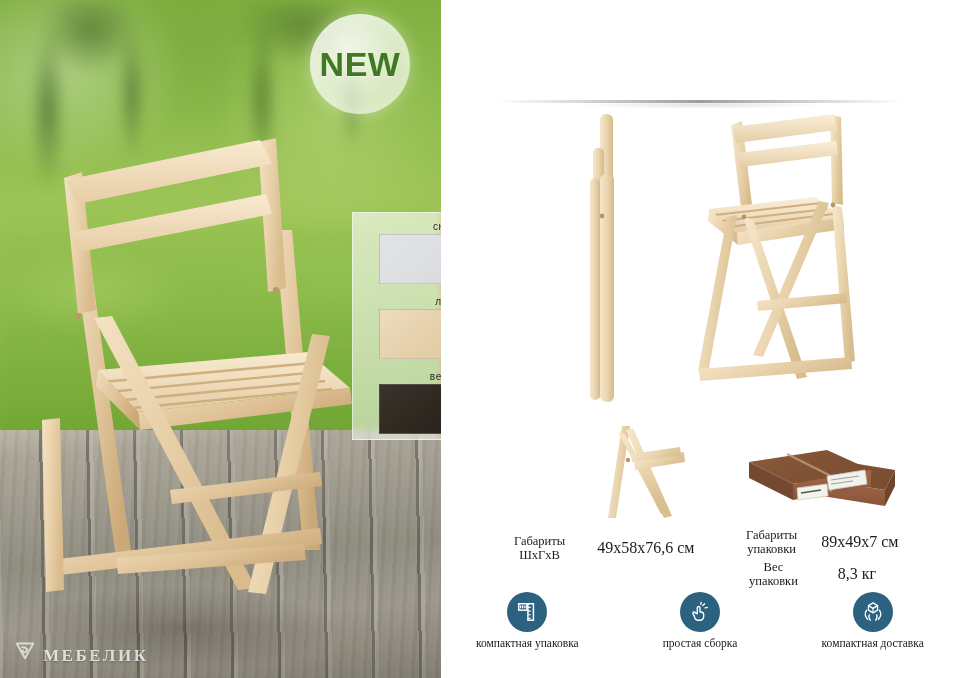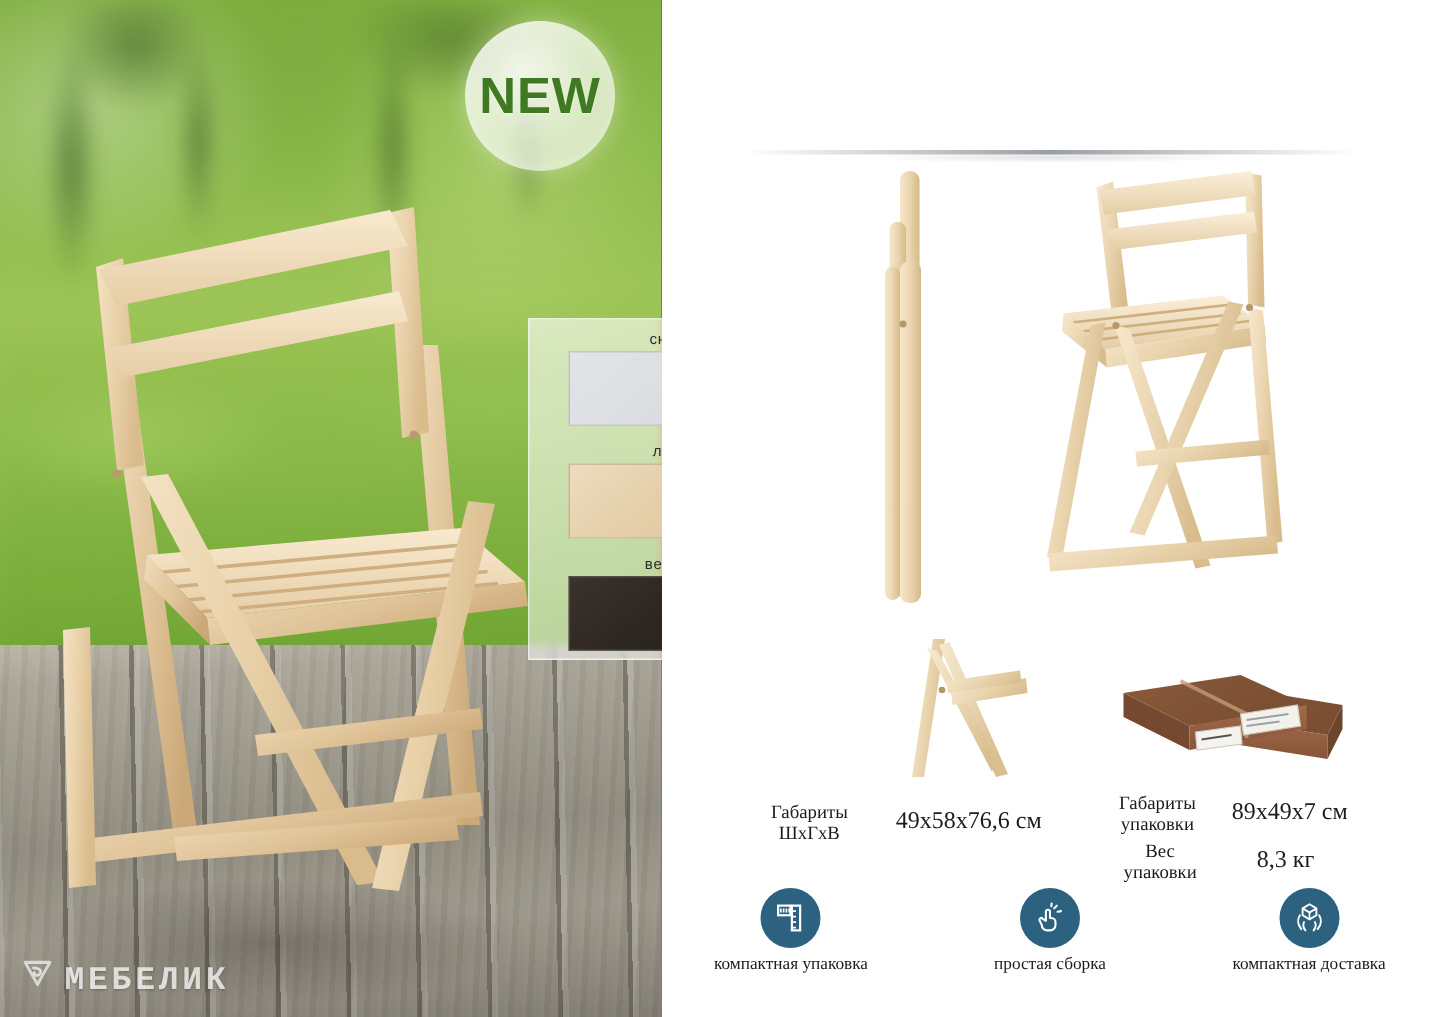--- a/index.html
+++ b/index.html
@@ -106,22 +106,22 @@
     text-align: center; margin-bottom: 2px;
   }
   .swatch-chip { width: 130px; height: 50px; border: 1px solid rgba(150,150,145,.35); }
   .chip-sneg { background: linear-gradient(140deg,#e2e3e6 0%, #dcdee2 45%, #d3d5d9 100%); }
   .chip-lak  { background: linear-gradient(140deg,#eddcbd 0%, #e4cfa9 45%, #dcc69c 100%); }
   .chip-venge{ background: linear-gradient(140deg,#3a332c 0%, #2d2720 45%, #241f19 100%); }
 
   
   .logo { position: absolute; left: 14px; bottom: 12px; display: flex; align-items: center; gap: 7px; opacity: .72; }
   .logo-text {
-    font-family: Liberation Mono, monospace;
-    font-size: 22px; font-weight: bold; letter-spacing: 2.5px; color: #ffffff;
+    font-family: Liberation Serif, serif;
+    font-size: 17px; font-weight: bold; letter-spacing: 2.5px; color: #ffffff;
     text-shadow: 0 1px 2px rgba(0,0,0,.35);
     margin-top: 12px;
   }
 
   
   .info-panel {
     position: absolute; left: 441px; top: 0; width: 518px; height: 678px; background: #ffffff;
   }
   .title {
     position: absolute; left: 0; top: 14px; width: 518px;

